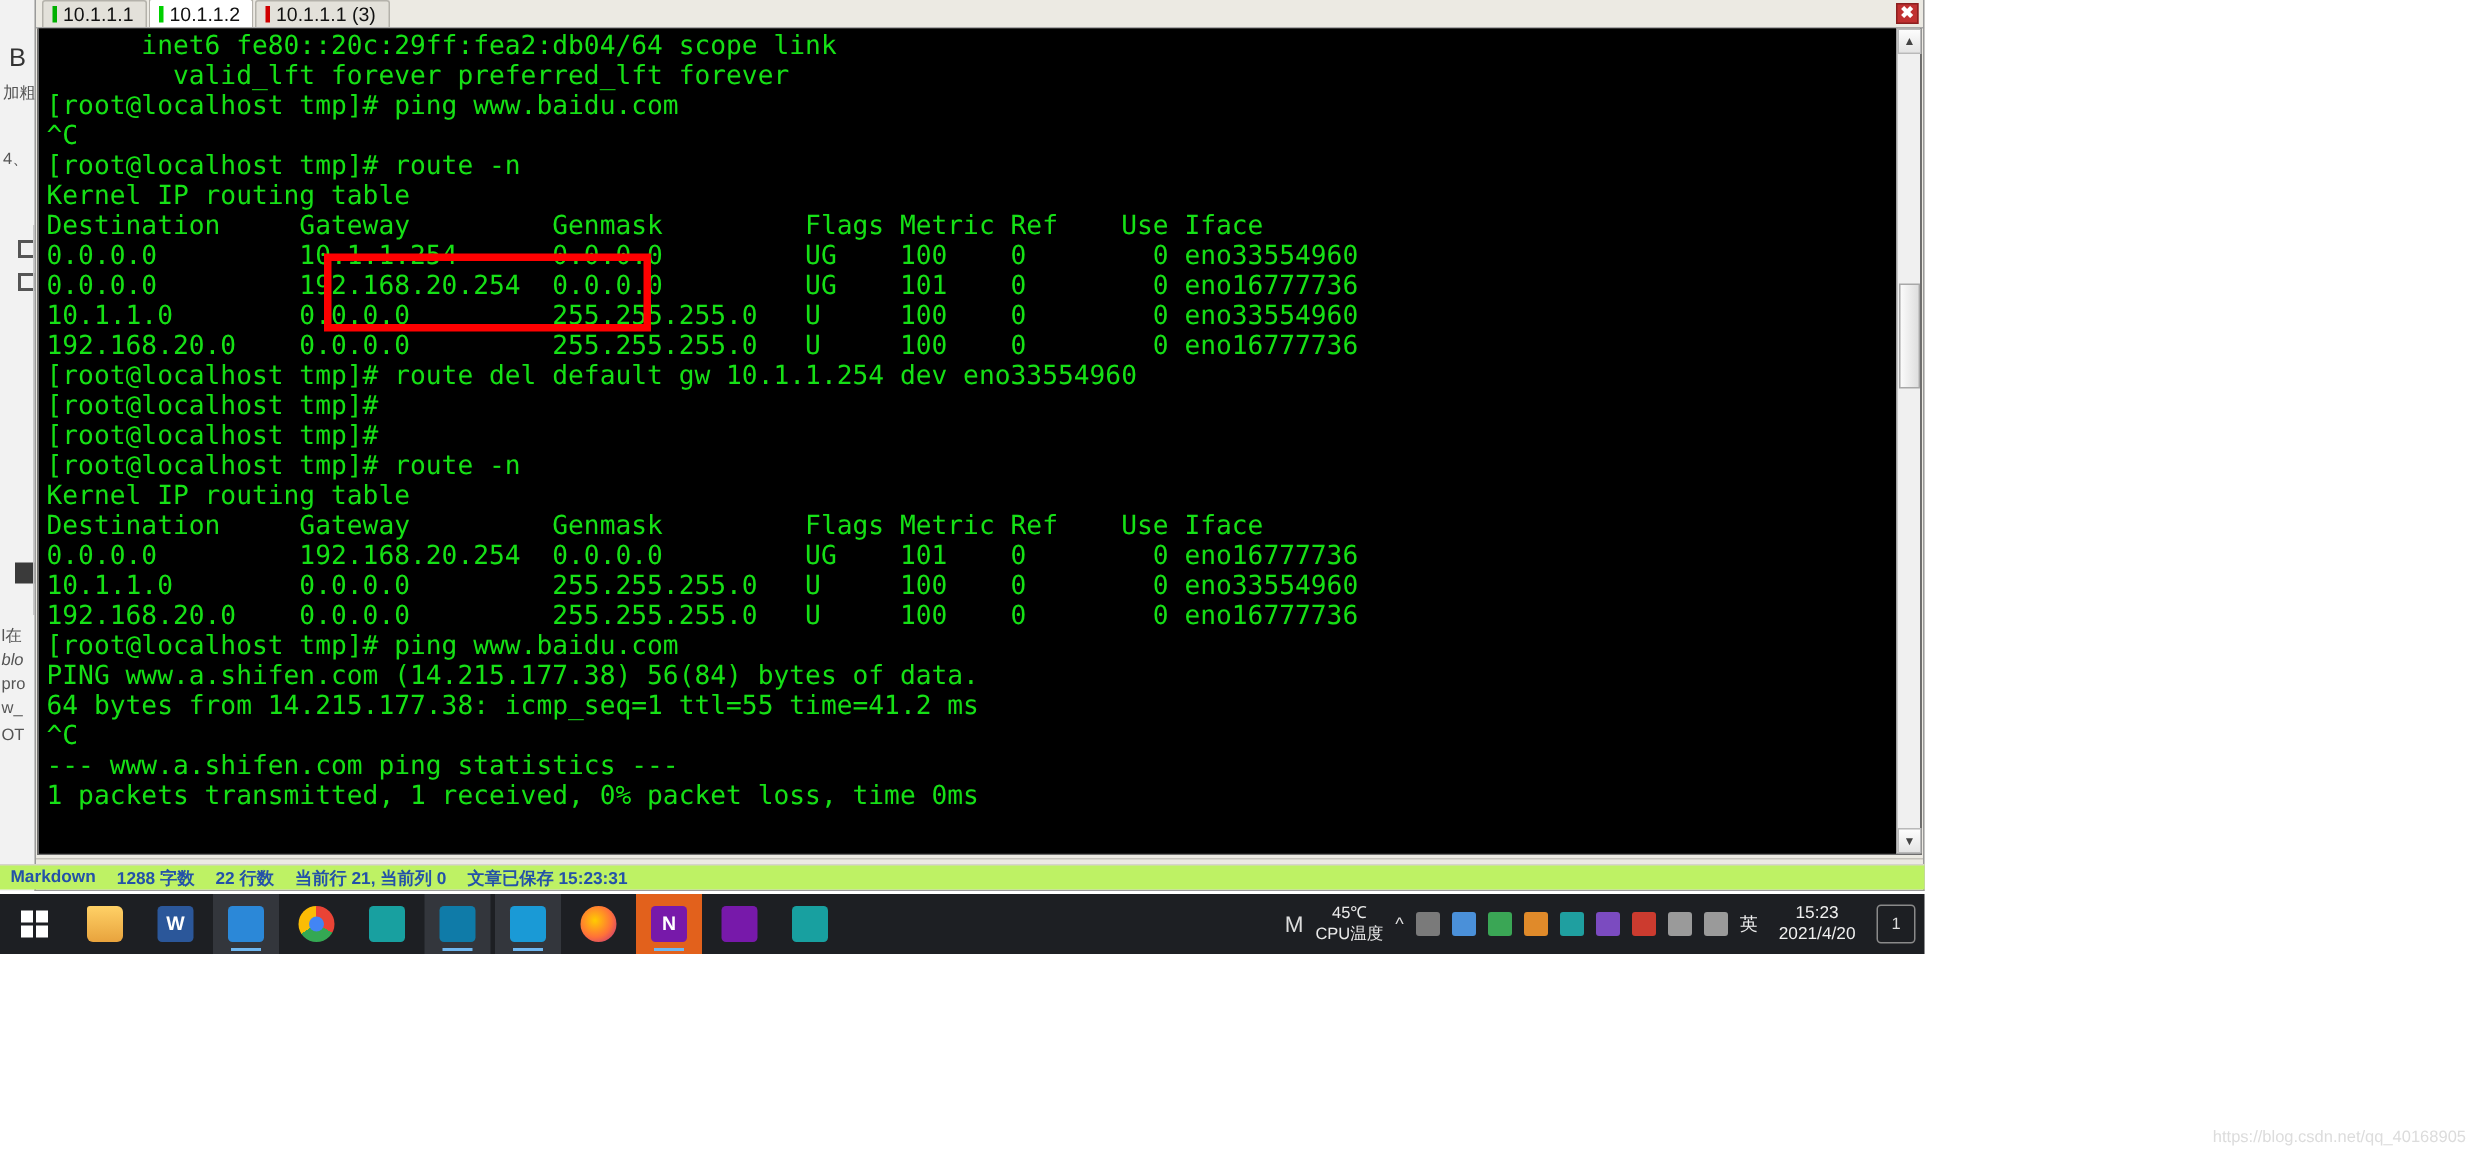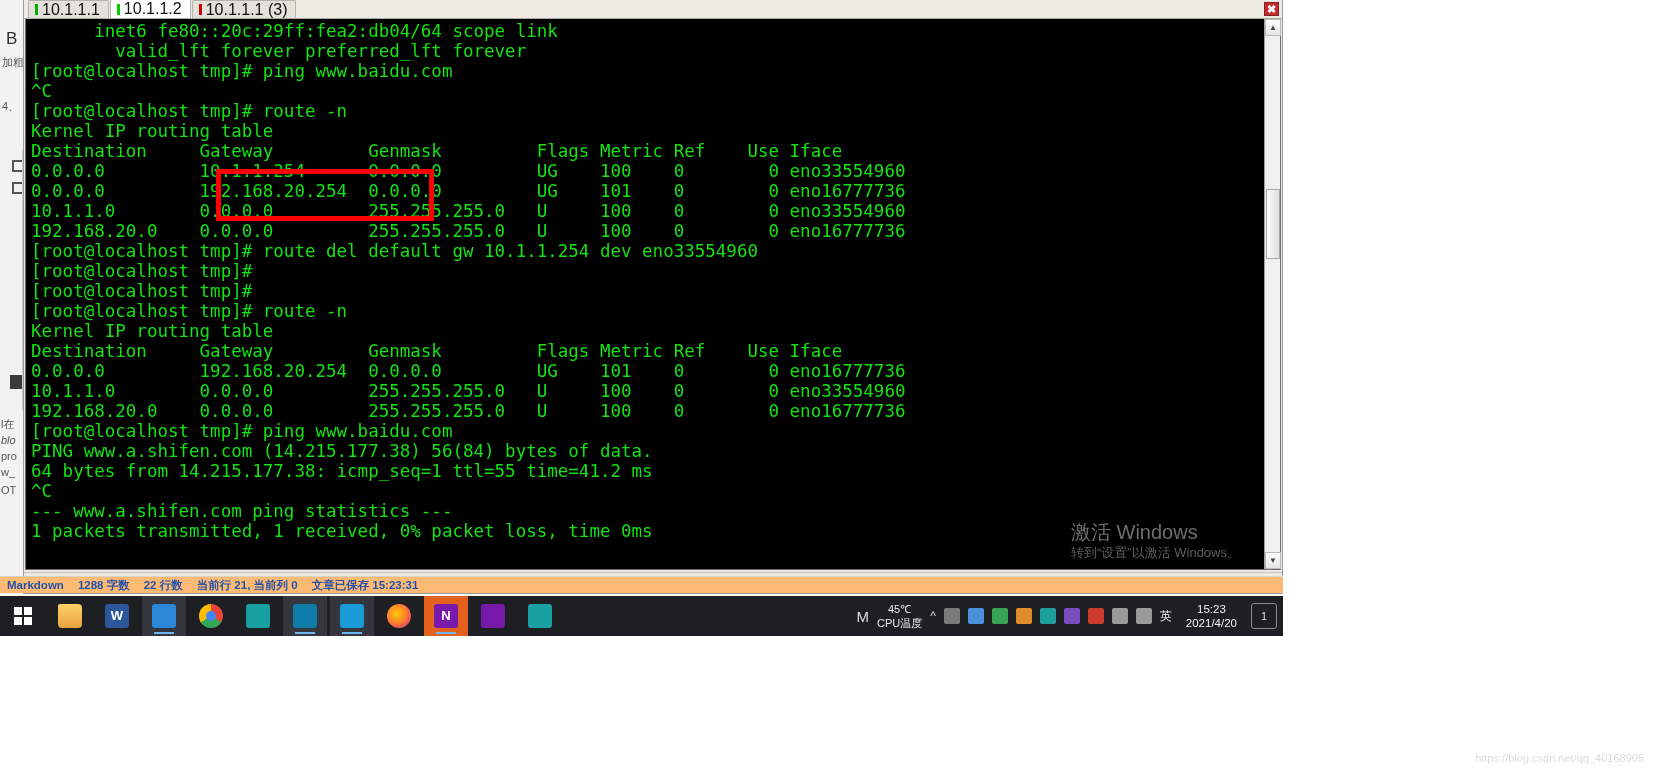--- a/index.html
+++ b/index.html
@@ -38,21 +38,21 @@
     position: absolute; left: 23px; top: 0; width: 1260px; height: 594px;
     background: #eceae3; border: 1px solid #9a9a9a; border-top: none;
   }
   .tabbar {
     position: relative; height: 19px; background: #eceae3;
     border-bottom: 1px solid #a9a9a9;
     display: flex; align-items: flex-end; padding-left: 4px;
   }
   .tab {
     height: 18px; display: flex; align-items: center; gap: 4px;
-    padding: 0 8px 0 6px; font-size: 16px; color: #111;
+    padding: 0 8px 0 6px; font-size: 13px; color: #111;
     background: #e3e1da; border: 1px solid #b4b2ab; border-bottom: none;
     margin-right: 1px; border-radius: 2px 2px 0 0;
   }
   .tab.active { background: #ffffff; height: 19px; }
   .tab-dot { width: 3px; height: 11px; display: inline-block; }
   .tab-close {
     position: absolute; right: 3px; top: 2px;
     width: 15px; height: 14px; background: #c03030;
     border: 1px solid #8b1f1f; color: #fff; font-size: 11px; line-height: 12px;
     text-align: center; font-weight: bold; cursor: pointer;
@@ -115,21 +115,21 @@
     display: flex; align-items: center; font-size: 11px; color: #111;
   }
   .xstatus .left { padding-left: 8px; }
   .xstatus .right { margin-left: auto; display: flex; align-items: center; }
   .xstatus .cell { padding: 0 10px; border-left: 1px solid #c9c7c0; height: 15px;
                    display: flex; align-items: center; }
 
   
   .mdstatus {
     position: absolute; left: 0; top: 576px; width: 1283px; height: 17px;
-    background: #fdba74; border-top: 1px solid #d6d3ca;
+    background: #bef264; border-top: 1px solid #d6d3ca;
     display: flex; align-items: center; font-size: 11.5px; color: #2452a8;
     font-weight: bold;
   }
   .mdstatus .seg { padding: 0 7px; white-space: nowrap; }
   .mdstatus .right { margin-left: auto; display: flex; margin-top: 39px; }
 
   
   .taskbar {
     position: absolute; left: 0; top: 596px; width: 1283px; height: 40px;
     background: #1d1f23; display: flex; align-items: center;
@@ -242,24 +242,20 @@
 [root@localhost tmp]# ping www.baidu.com
 PING www.a.shifen.com (14.215.177.38) 56(84) bytes of data.
 64 bytes from 14.215.177.38: icmp_seq=1 ttl=55 time=41.2 ms
 ^C
 --- www.a.shifen.com ping statistics ---
 1 packets transmitted, 1 received, 0% packet loss, time 0ms</pre>
       </div>
 
       <div class="redbox" style="left: 190px; top: 150px; width: 218px; height: 52px; border-color: rgb(255, 0, 0);"></div>
 
-      <div class="winact">
-        <div class="l1">激活 Windows</div>
-        <div class="l2">转到“设置”以激活 Windows。</div>
-      </div>
 
       <div class="vscroll">
         <div class="vsb-arrow vsb-up">▲</div>
         <div class="vsb-thumb"></div>
         <div class="vsb-arrow vsb-down">▼</div>
       </div>
     </div>
 
     <div class="xstatus">
       <div class="left">就绪</div>

